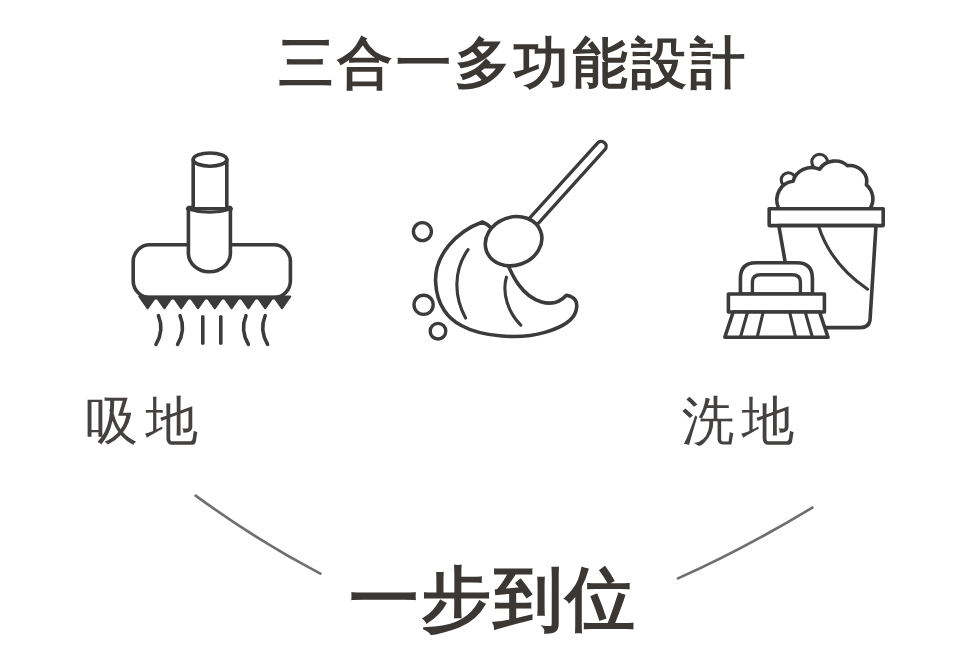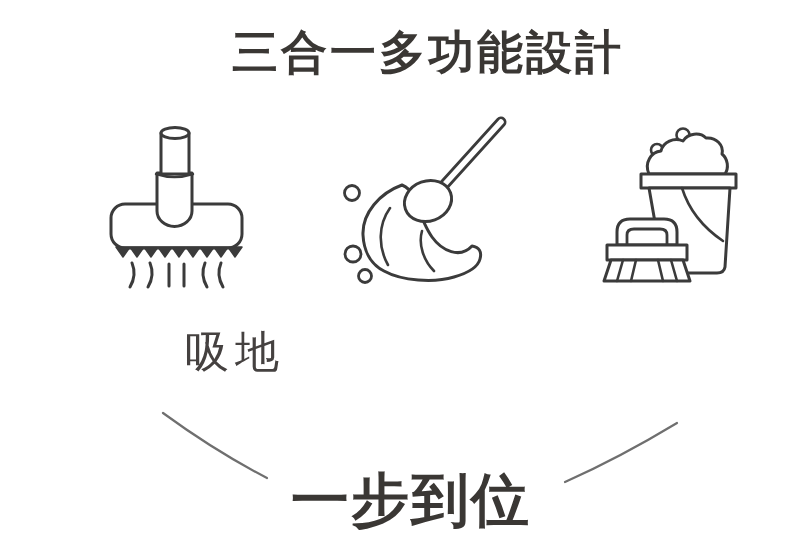--- a/index.html
+++ b/index.html
@@ -14,21 +14,21 @@
     text-align:center;font-size:46px;font-weight:700;
     color:#3a3734;letter-spacing:3px;line-height:1.1;
     white-space:nowrap;
   }
   .feature-icon{position:absolute;}
   .icon-vacuum{left:106px;top:118px;width:142px;height:176px;}
   .icon-mop{left:338px;top:113px;width:172px;height:176px;}
   .icon-bucket{left:597px;top:118px;width:148px;height:170px;}
   .feature-label{
     position:absolute;top:329px;width:220px;
-    text-align:right;font-size:44px;font-weight:400;
+    text-align:left;font-size:44px;font-weight:400;
     color:#454140;letter-spacing:6px;line-height:1.05;
     text-indent:6px;white-space:nowrap;
   }
   .label-1{left:65px;}
   .label-2{left:310px;}
   .label-3{left:562px;}
   .arc-layer{position:absolute;left:0;top:0;width:800px;height:554px;pointer-events:none;}
   .conclusion{
     position:absolute;top:468px;left:0;width:822px;
     text-align:center;font-size:58px;font-weight:700;
@@ -117,20 +117,21 @@
 
       <path d="M14,142 L86,142 L93,163 L7,163 Z" fill="#ffffff"></path>
       <path d="M26,142 L20,163" fill="none" stroke-width="2.6"></path>
       <path d="M39,142 L34,163" fill="none" stroke-width="2.6"></path>
       <path d="M61,142 L66,163" fill="none" stroke-width="2.6"></path>
       <path d="M74,142 L80,163" fill="none" stroke-width="2.6"></path>
     </svg>
   </div>
 
   <div class="feature-label label-1">吸地</div>
+  <div class="feature-label label-3">洗地</div>
 
   <svg class="arc-layer" width="800" height="554" viewBox="0 0 800 554" fill="none" stroke="#6f6f6f" stroke-width="2.2" stroke-linecap="round">
     <path d="M163,413 Q215,451 267,478"></path>
     <path d="M565,482 Q619,458 677,423"></path>
   </svg>
 
   <div class="conclusion">一步到位</div>
 
 </div>
 

